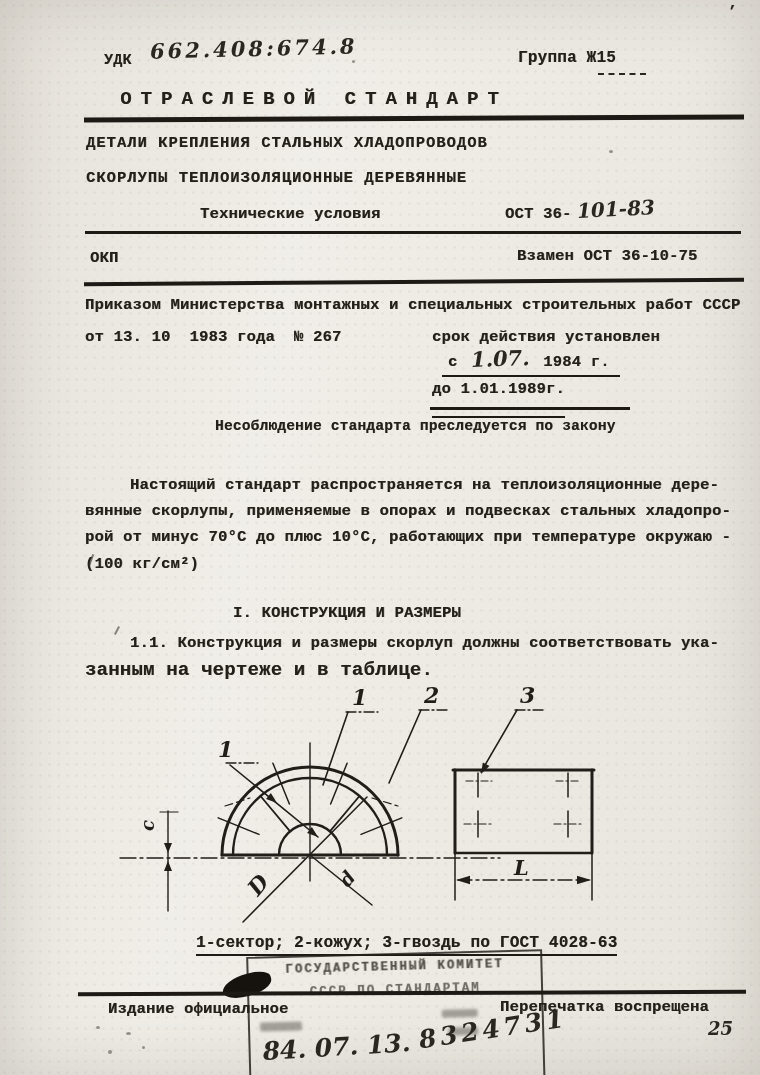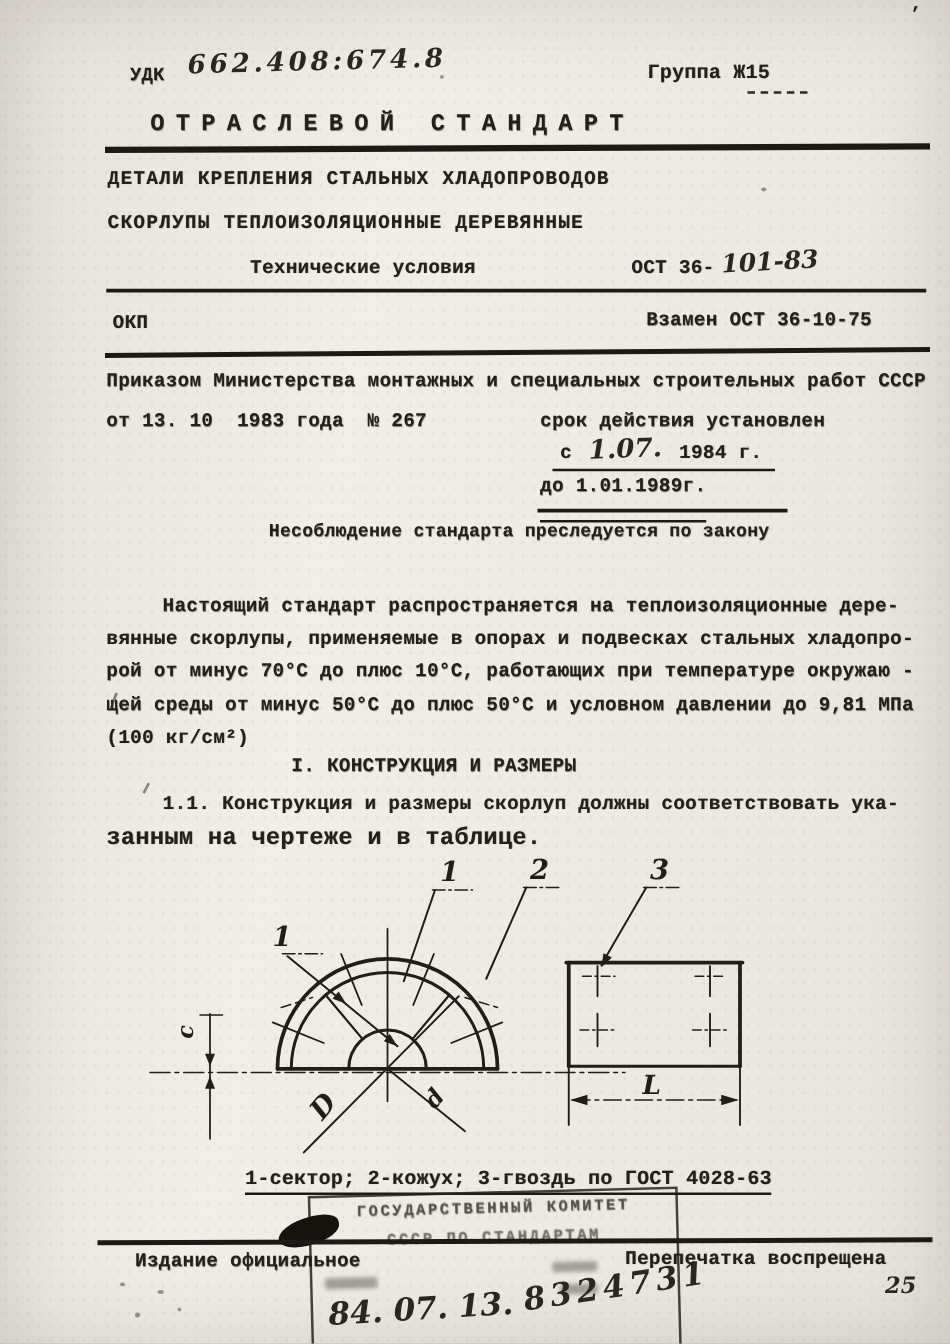--- a/index.html
+++ b/index.html
@@ -62,21 +62,20 @@
   </div>
   <div class="abs tw" style="left:432px;top:380px;font-size:15.5px;padding-bottom:18px;border-bottom:2.5px solid #1d1a16;">до 1.01.1989г.</div>
   <div class="abs rule" style="left:430px;top:407px;width:200px;height:3px;"></div>
 
   <div class="abs tw" style="left:215px;top:418px;font-size:14.5px;">Несоблюдение стандарта преследуется по закону</div>
 
   <div class="abs" style="left:85px;top:472px;">
     <div class="tw" style="font-size:15.5px;line-height:26.2px;padding-left:45px;">Настоящий стандарт распространяется на теплоизоляционные дере-</div>
     <div class="tw" style="font-size:15.5px;line-height:26.2px;">вянные скорлупы, применяемые в опорах и подвесках стальных хладопро-</div>
     <div class="tw" style="font-size:15.5px;line-height:26.2px;">рой от минус 70°С до плюс 10°С, работающих при температуре окружаю -</div>
-    <div class="tw" style="font-size:15.5px;line-height:26.2px;">щей среды от минус 50°С до плюс 50°С и условном давлении до 9,81 МПа</div>
     <div class="tw" style="font-size:15.5px;line-height:26.2px;">(100 кг/см²)</div>
   </div>
 
   <div class="abs tw" style="left:233px;top:604px;font-size:15.5px;">I. КОНСТРУКЦИЯ И РАЗМЕРЫ</div>
 
   <div class="abs" style="left:85px;top:630px;">
     <div class="tw" style="font-size:15.5px;line-height:26.5px;padding-left:45px;">1.1. Конструкция и размеры скорлуп должны соответствовать ука-</div>
     <div class="tw" style="font-size:19px;line-height:26.5px;font-family:Liberation Mono, monospace;">занным на чертеже и в таблице.</div>
   </div>
 

